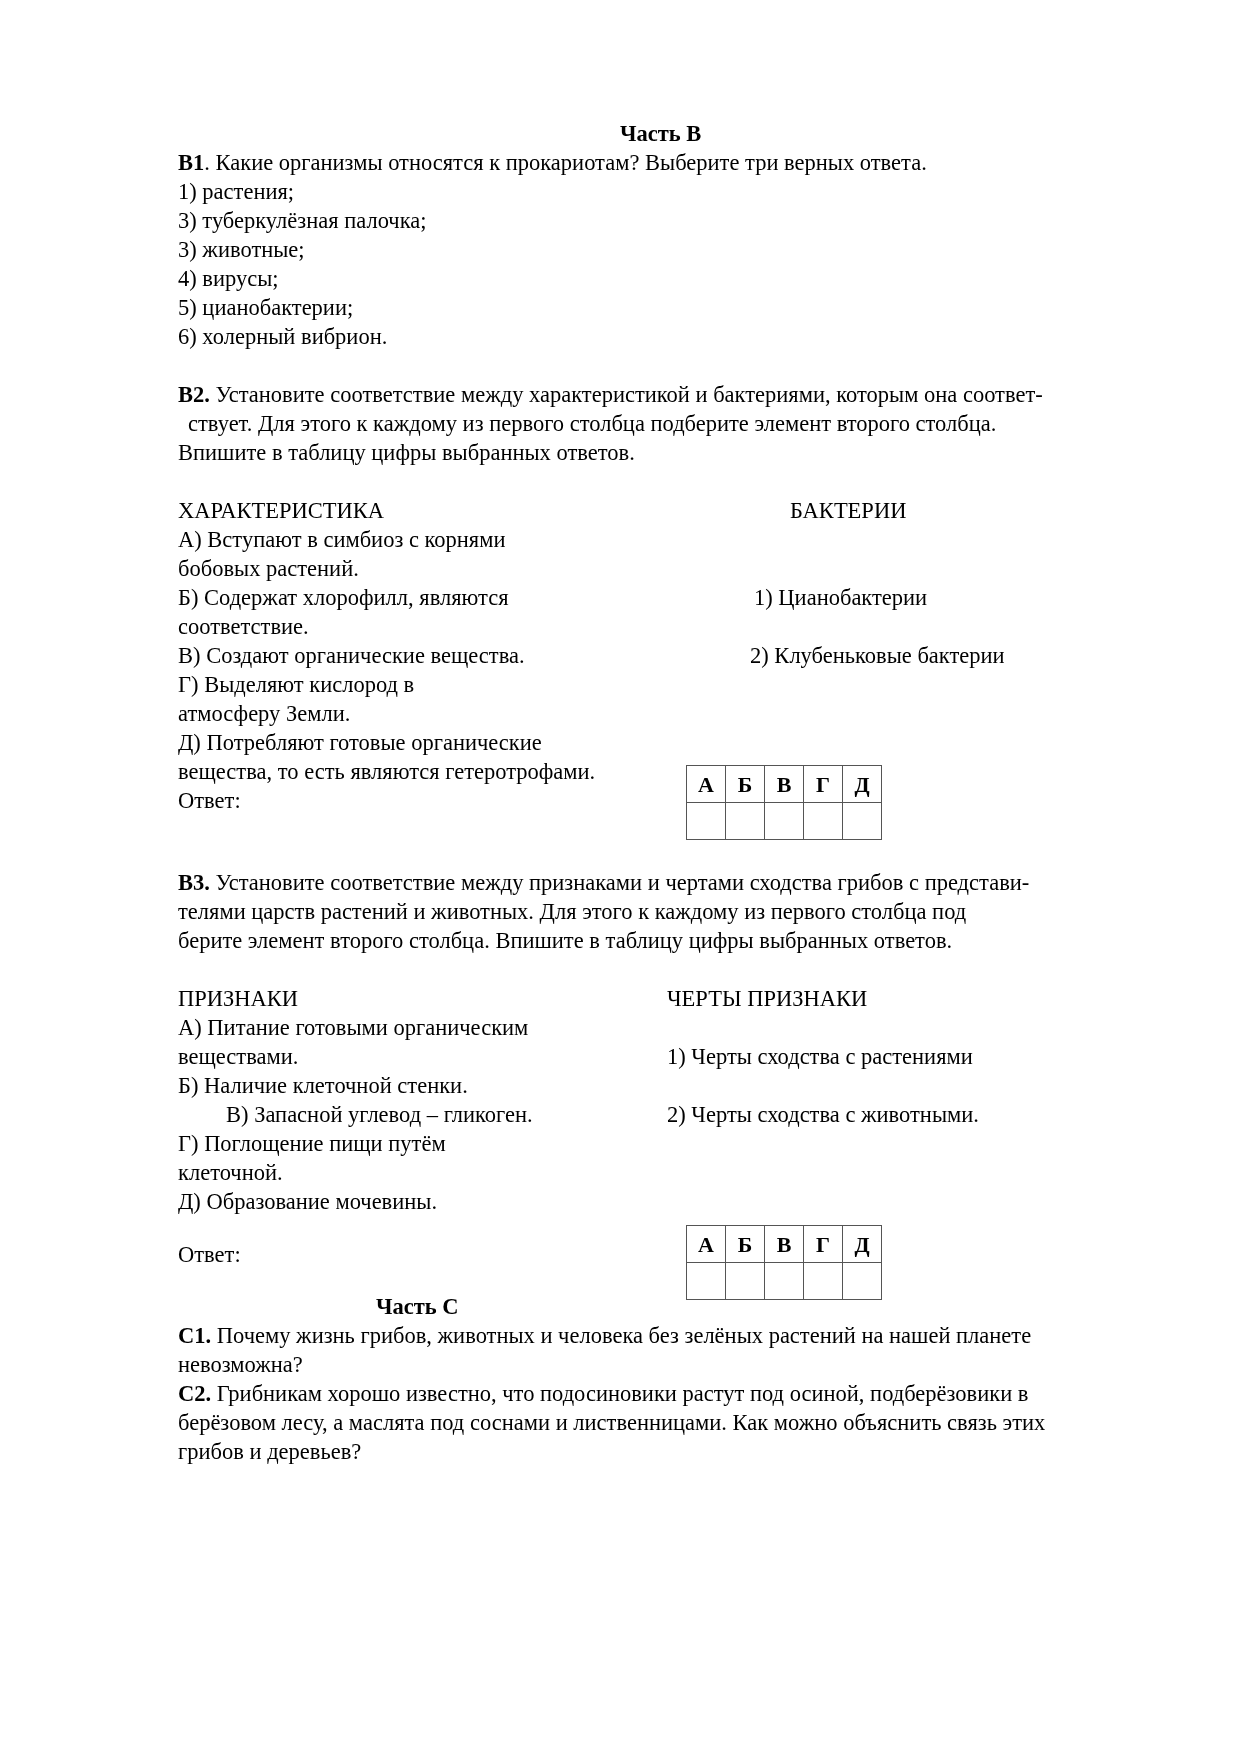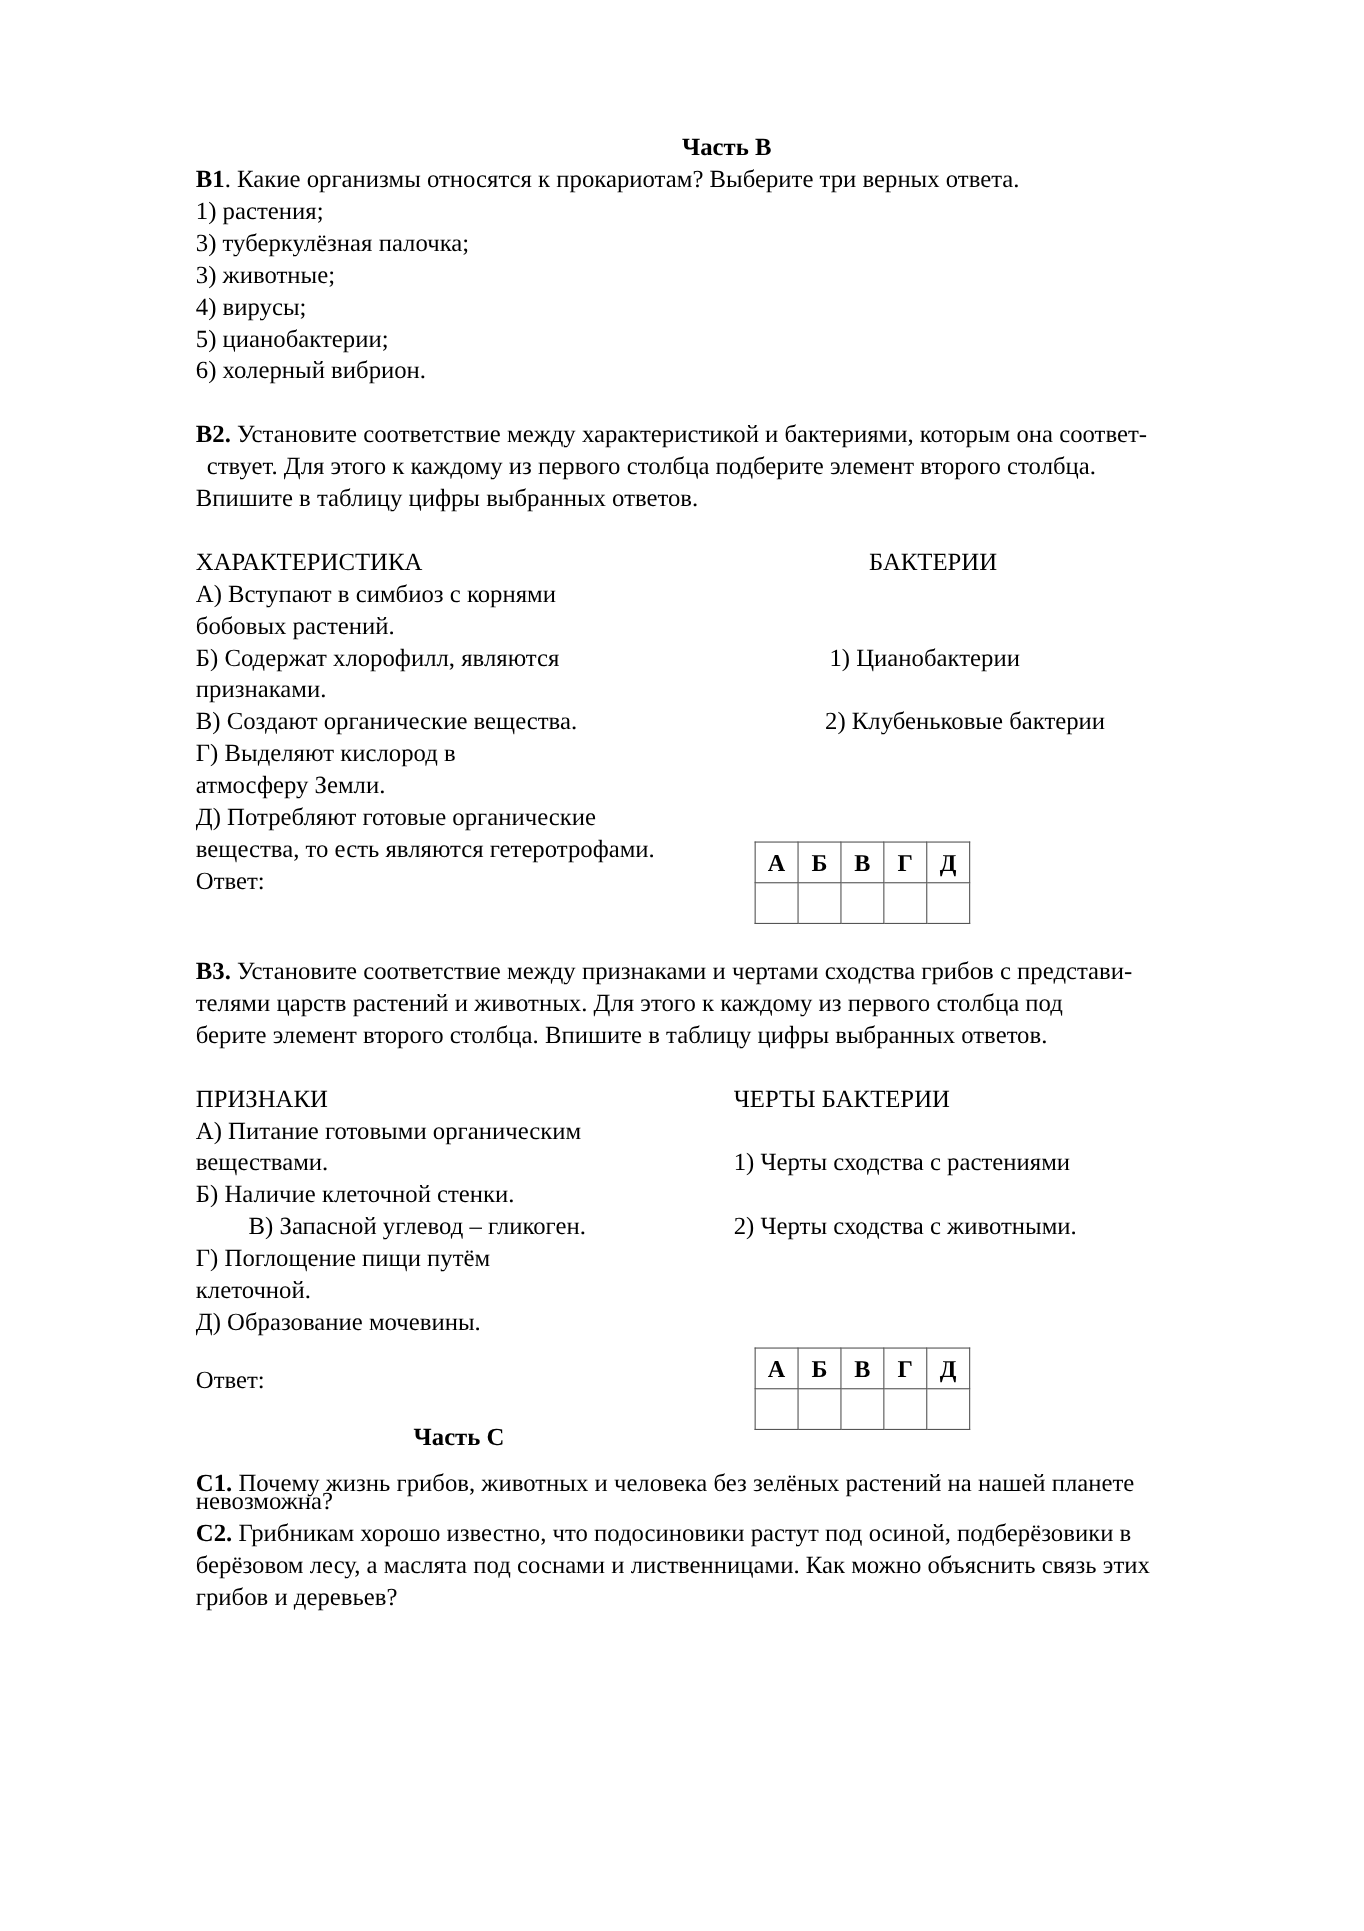--- a/index.html
+++ b/index.html
@@ -56,21 +56,21 @@
   </div>
   <div class="line" style="top:409px;margin-left:10px;">ствует. Для этого к каждому из первого столбца подберите элемент второго столбца.</div>
   <div class="line" style="top:438px;">Впишите в таблицу цифры выбранных ответов.</div>
 
   <div class="line" style="top:496px;">ХАРАКТЕРИСТИКА</div>
   <div class="abs" style="left:790px; top:496px;">БАКТЕРИИ</div>
 
   <div class="line" style="top:525px;">А) Вступают в симбиоз с корнями</div>
   <div class="line" style="top:554px;">бобовых растений.</div>
   <div class="line" style="top:583px;">Б) Содержат хлорофилл, являются</div>
-  <div class="line" style="top:612px;">признаками.</div>
+  <div class="line" style="top:612px;">соответствие.</div>
   <div class="line" style="top:641px;">В) Создают органические вещества.</div>
   <div class="line" style="top:670px;">Г) Выделяют кислород в</div>
   <div class="line" style="top:699px;">атмосферу Земли.</div>
   <div class="line" style="top:728px;">Д) Потребляют готовые органические</div>
   <div class="line" style="top:757px;">вещества, то есть являются гетеротрофами.</div>
 
   <div class="abs" style="left:754px; top:583px;">1) Цианобактерии</div>
   <div class="abs" style="left:750px; top:641px;">2) Клубеньковые бактерии</div>
 
   <div class="line" style="top:786px;">Ответ:</div>
@@ -96,21 +96,21 @@
 </div>
 
 <div>
   <div class="line" style="top:868px;">
     <span class="b">В3.</span><span> Установите соответствие между признаками и чертами сходства грибов с представи-</span>
   </div>
   <div class="line" style="top:897px;">телями царств растений и животных. Для этого к каждому из первого столбца под</div>
   <div class="line" style="top:926px;">берите элемент второго столбца. Впишите в таблицу цифры выбранных ответов.</div>
 
   <div class="line" style="top:984px;">ПРИЗНАКИ</div>
-  <div class="abs" style="left:667px; top:984px;">ЧЕРТЫ БАКТЕРИИ</div>
+  <div class="abs" style="left:667px; top:984px;">ЧЕРТЫ ПРИЗНАКИ</div>
 
   <div class="line" style="top:1013px;">А) Питание готовыми органическим</div>
   <div class="line" style="top:1042px;">веществами.</div>
   <div class="line" style="top:1071px;">Б) Наличие клеточной стенки.</div>
   <div class="line" style="top:1100px;margin-left:48px;">В) Запасной углевод – гликоген.</div>
   <div class="line" style="top:1129px;text-align:center;">Г) Поглощение пищи путём</div>
   <div class="line" style="top:1158px;">клеточной.</div>
   <div class="line" style="top:1187px;">Д) Образование мочевины.</div>
 
   <div class="abs" style="left:667px; top:1042px;">1) Черты сходства с растениями</div>
@@ -134,21 +134,21 @@
       <td></td>
       <td></td>
     </tr>
   </tbody>
     </table>
 </div>
 
 <div class="abs heading" style="left:376px; top:1292px;">Часть С</div>
 
 <div>
-  <div class="line" style="top:1321px;margin-top:12px;">
+  <div class="line" style="top:1321px;">
     <span class="b">С1.</span><span> Почему жизнь грибов, животных и человека без зелёных растений на нашей планете</span>
   </div>
   <div class="line" style="top:1350px;">невозможна?</div>
 </div>
 
 <div>
   <div class="line" style="top:1379px;">
     <span class="b">С2.</span><span> Грибникам хорошо известно, что подосиновики растут под осиной, подберёзовики в</span>
   </div>
   <div class="line" style="top:1408px;">берёзовом лесу, а маслята под соснами и лиственницами. Как можно объяснить связь этих</div>

